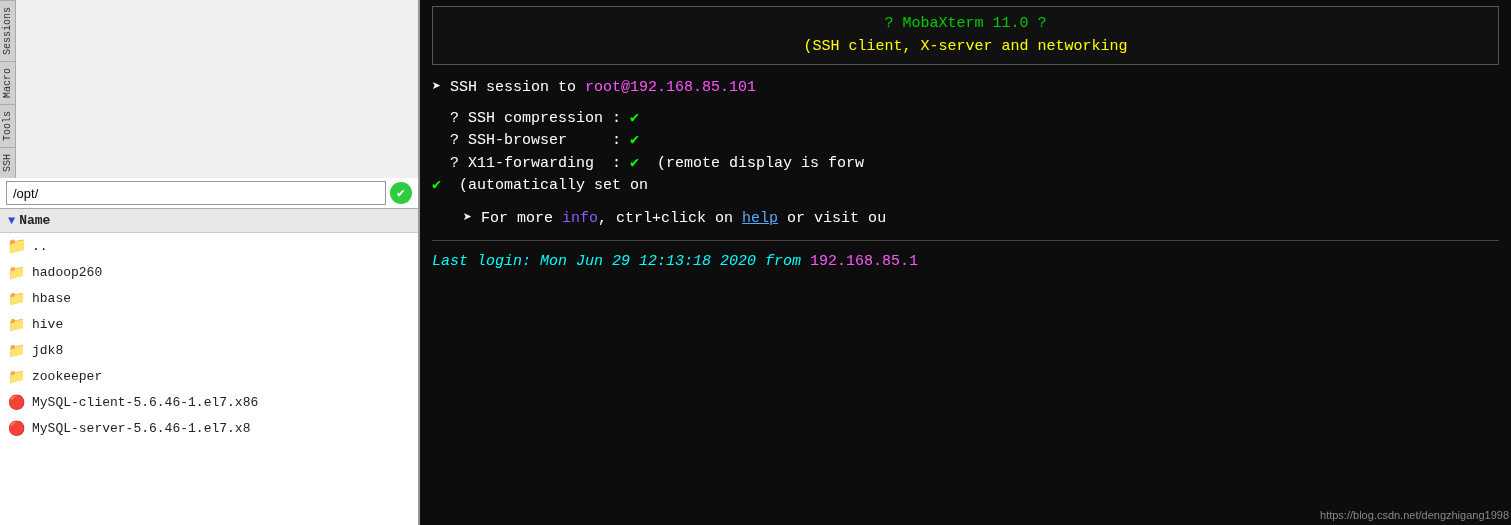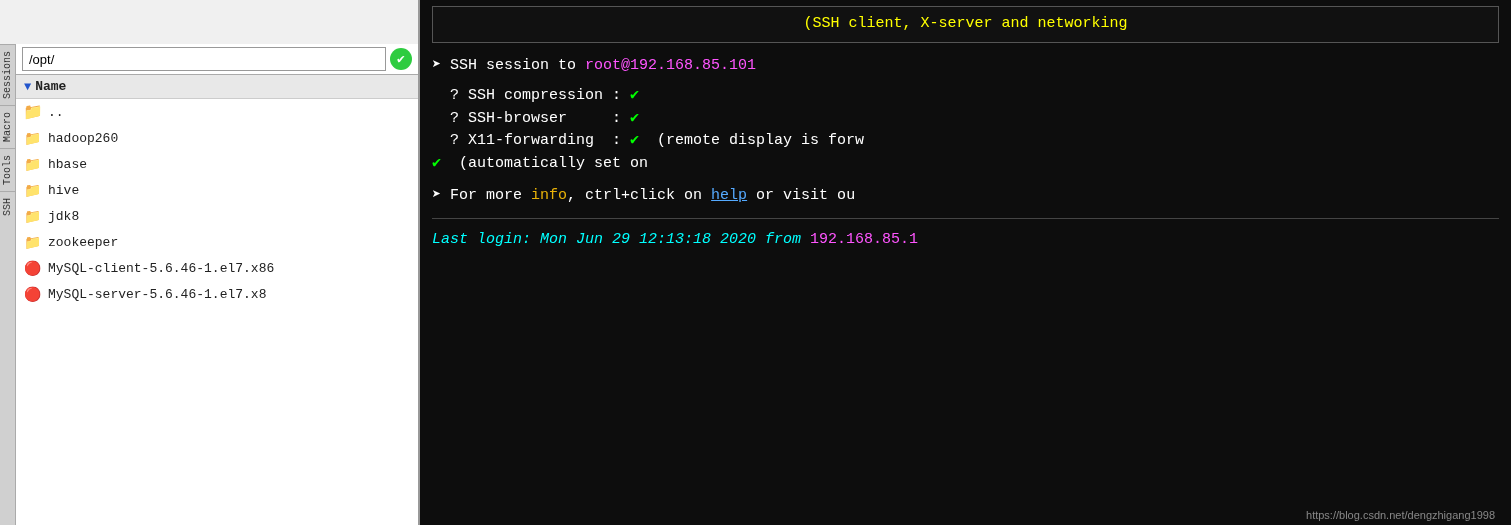--- a/index.html
+++ b/index.html
@@ -161,32 +161,32 @@
       background: #0d0d0d;
     }
 
     .terminal-line {
       display: flex;
       flex-wrap: nowrap;
       white-space: pre;
       margin: 0;
     }
     .bright-green { color: #00ff00; }
-    .cyan { color: #eab308; }
+    .cyan { color: #8b5cf6; }
     .magenta { color: #ff55ff; }
     .white { color: #ffffff; }
     .link { color: #55aaff; text-decoration: underline; }
     .last-login-cyan { color: #00ffff; font-style: italic; }
   </style>
 </head>
 <body>
 
 <div class="left-panel">
 
-  <div style="display:flex; flex-direction:row; height:100%;margin-top:44px;">
+  <div style="display:flex; flex-direction:column; height:100%;">
     <div class="side-tab">
       <div class="side-tab-label">Sessions</div>
       <div class="side-tab-label">Macro</div>
       <div class="side-tab-label">Tools</div>
       <div class="side-tab-label">SSH</div>
     </div>
 
     <div style="display:flex; flex-direction:column; flex:1; overflow:hidden;">
 
       <div class="address-bar">
@@ -244,20 +244,23 @@
       </div>
     </div>
   </div>
 </div>
 
 <div class="right-panel" style="position:relative;">
   <div class="terminal-content">
 
     <div style="border: 1px solid #555; padding: 6px 16px; margin-bottom: 12px; background: #111;">
       <div class="terminal-line">
+        <span style="flex:1; text-align:center; color:#00cc00; display:block; width:100%;">? MobaXterm 11.0 ?</span>
+      </div>
+      <div class="terminal-line">
         <span style="flex:1; text-align:center; color:#ffff00; display:block; width:100%;">(SSH client, X-server and networking</span>
       </div>
     </div>
 
     <div class="terminal-line" style="margin-bottom:8px;">
       <span class="white">➤ SSH session to </span><span class="magenta">root</span><span class="magenta">@</span><span class="magenta">192.168.85.101</span>
     </div>
 
     <div class="terminal-line">
       <span class="white">  ? SSH compression : </span><span class="bright-green">✔</span>
@@ -265,26 +268,26 @@
     <div class="terminal-line">
       <span class="white">  ? SSH-browser     : </span><span class="bright-green">✔</span>
     </div>
     <div class="terminal-line">
       <span class="white">  ? X11-forwarding  : </span><span class="bright-green">✔</span><span class="white">  (remote display is forw</span>
     </div>
     <div class="terminal-line">
       <span class="bright-green">✔</span><span class="white">  (automatically set on</span>
     </div>
 
-    <div class="terminal-line" style="margin-top: 10px;">
+    <div class="terminal-line" style="margin-top: 10px; margin-left: 31px;">
       <span class="white">➤ For more </span><span class="cyan">info</span><span class="white">, ctrl+click on </span><span class="link">help</span><span class="white"> or visit ou</span>
     </div>
 
     <div style="margin: 10px 0; border-top: 1px solid #444;"></div>
 
     <div class="terminal-line">
       <span class="last-login-cyan">Last login: Mon Jun 29 12:13:18 2020 from </span><span class="magenta">192.168.85.1</span>
     </div>
 
   </div>
 
-  <div style="position:absolute; bottom:4px; right:16px; font-size:11px; color:#888; font-family: Arial, sans-serif;">https://blog.csdn.net/dengzhigang1998</div>
+  <div style="position:absolute; bottom:4px; right:2px; font-size:11px; color:#888; font-family: Arial, sans-serif;">https://blog.csdn.net/dengzhigang1998</div>
 </div>
 
 </body></html>

